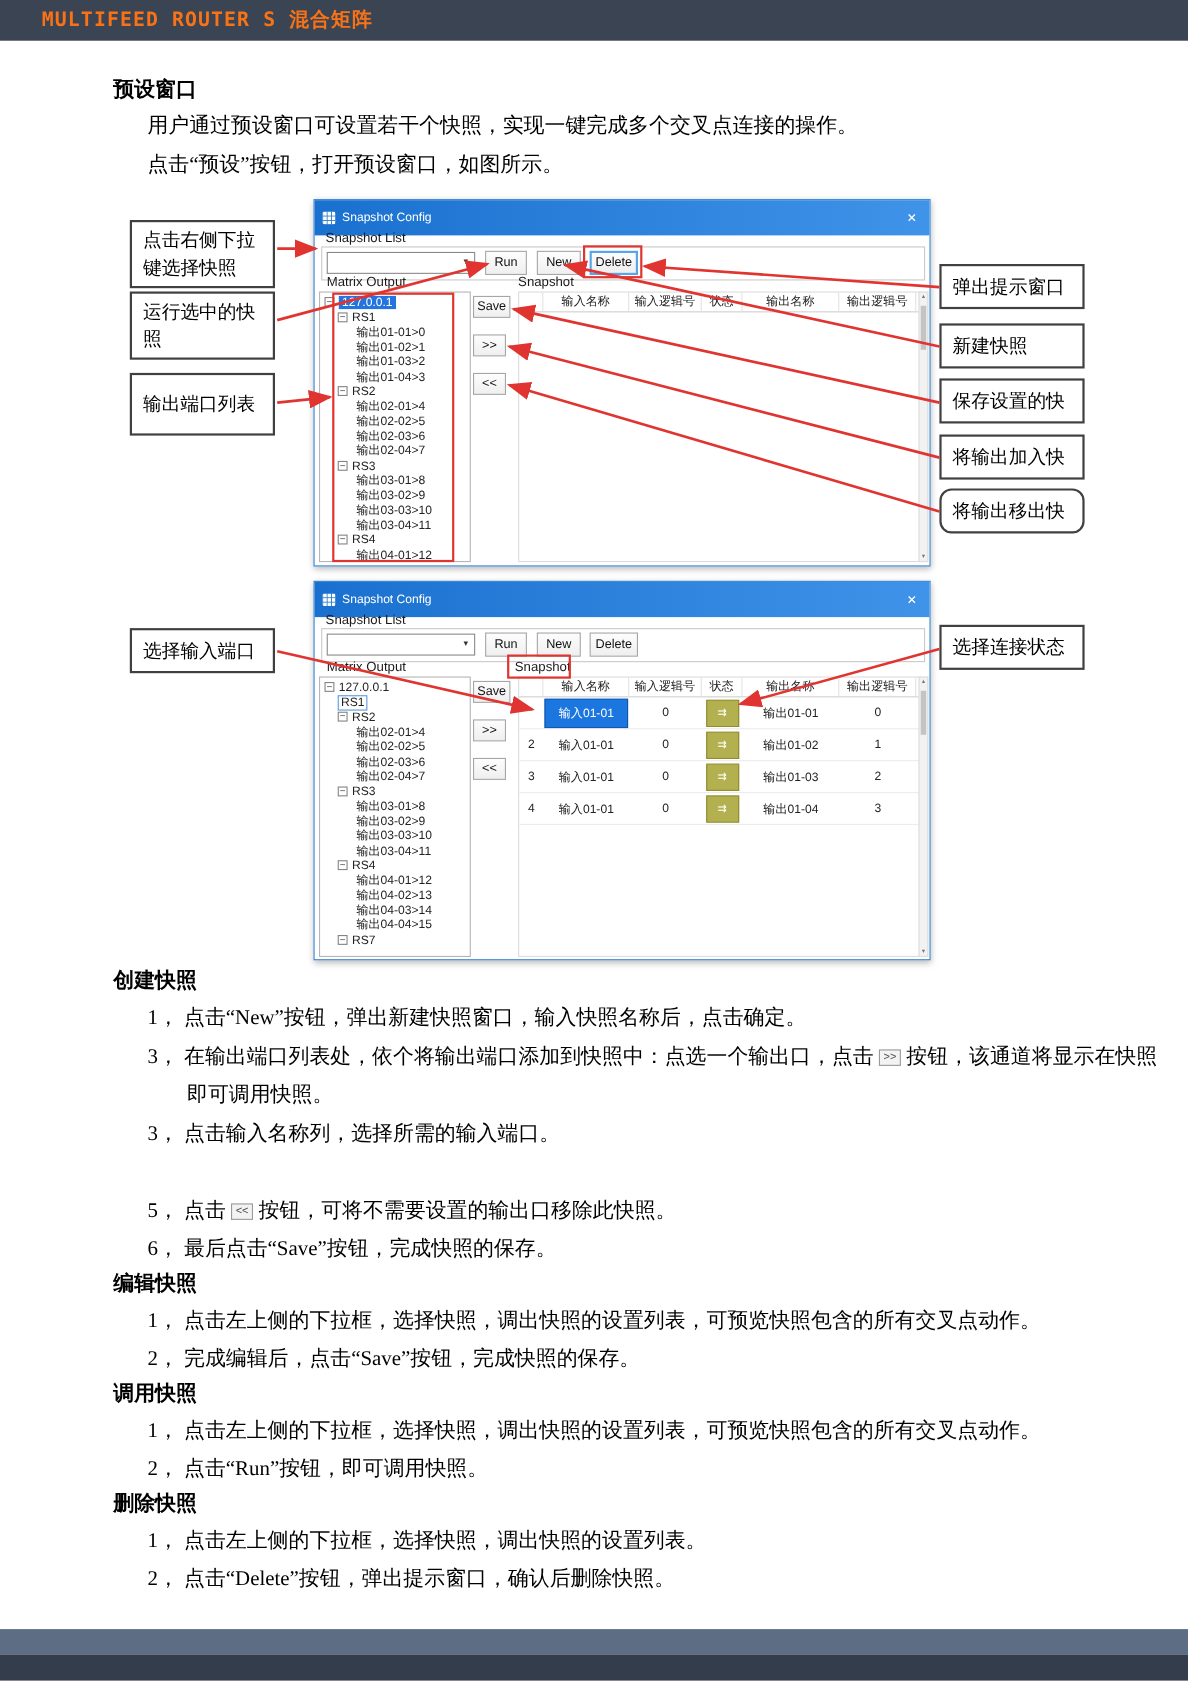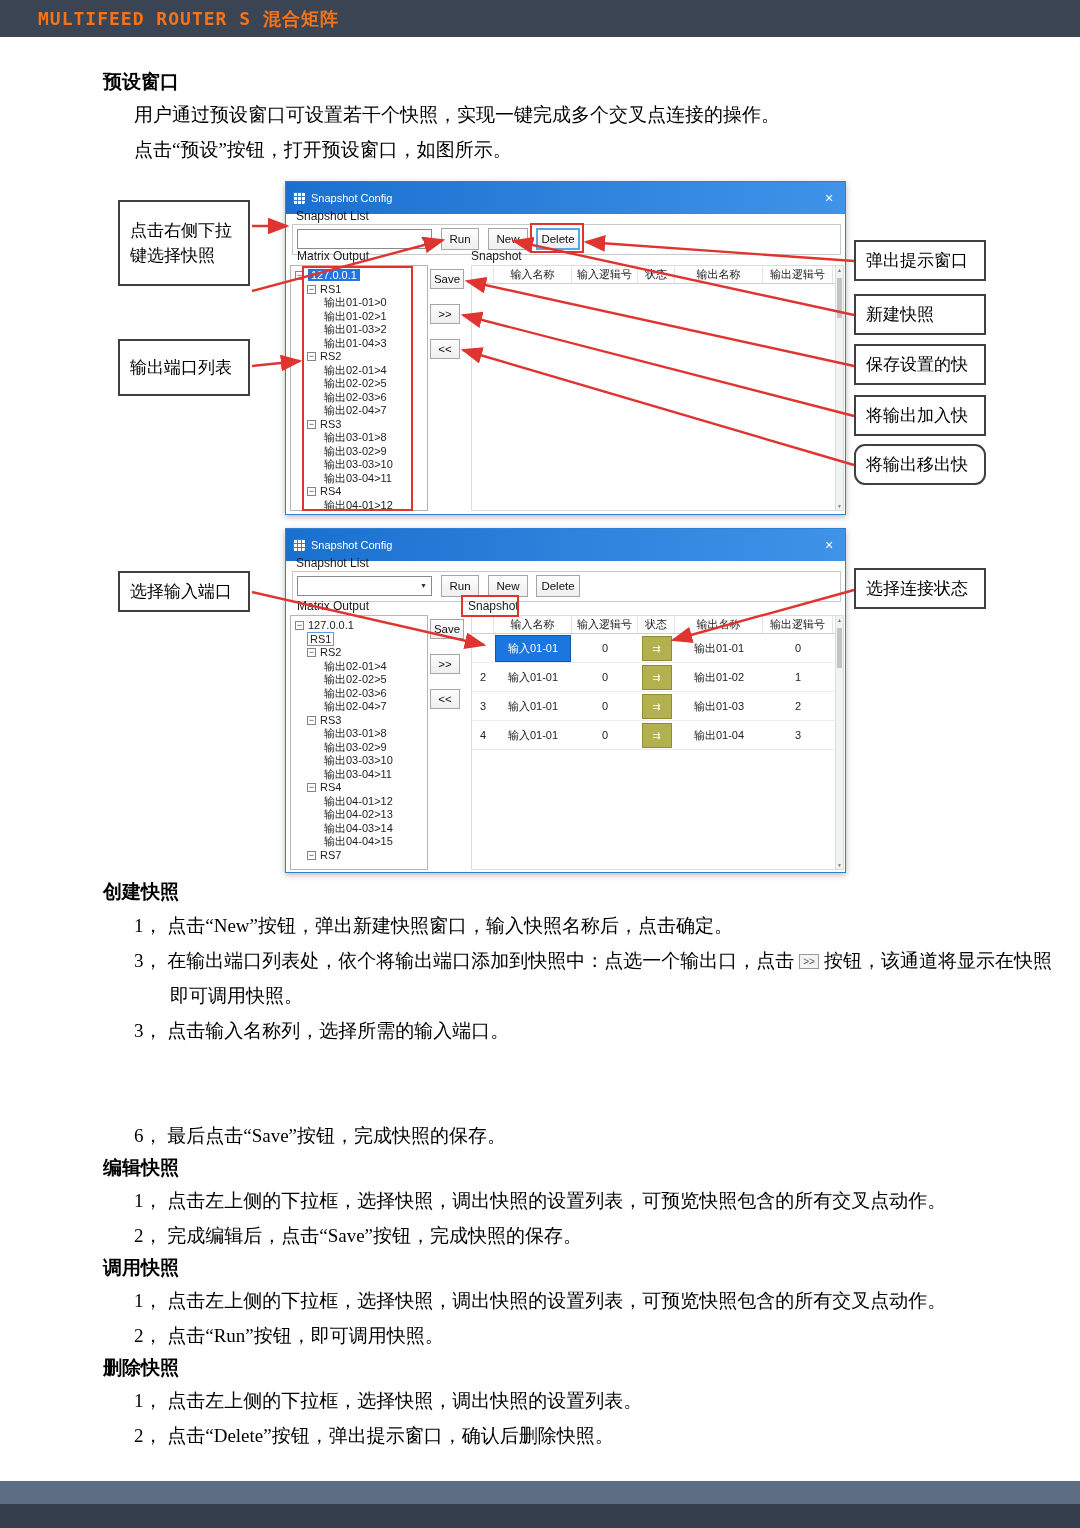--- a/index.html
+++ b/index.html
@@ -64,21 +64,21 @@
     justify-content:center; border:1px solid #1257a8; }
   .stbtn { width:30px; height:25px; margin:0 auto; background:#b3b050; border:1px solid #8f8c33; color:#fff;
     display:flex; align-items:center; justify-content:center; font-size:10px; }
 
   
   .vscroll { position:absolute; width:9px; background:#f2f2f2; border:1px solid #dcdcdc; }
   .vs-a { position:absolute; left:0; width:7px; text-align:center; font-size:5px; color:#777; }
   .vs-thumb { position:absolute; left:1px; top:12px; width:5px; height:40px; background:#c4c4c4; }
 
   
-  .callout { position:absolute; width:132px; background:#fff; border:2px solid #404040; padding:16px 10px;
+  .callout { position:absolute; width:132px; background:#fff; border:2px solid #404040; padding:4px 10px;
     font-size:17px; line-height:25px; color:#000; z-index:5; }
   .callout.pad1 { padding:6px 10px; }
   .redbox { position:absolute; border:2px solid #e03430; z-index:6; pointer-events:none; }
   .overlay { position:absolute; left:0; top:0; width:1080px; height:1528px; z-index:7; pointer-events:none; }
 </style>
 </head>
 <body>
 
 <div class="page">
 
@@ -250,20 +250,21 @@
     </div>
 
     <div class="vscroll" style="left:549px; top:86px; height:255px;">
       <span class="vs-a" style="top:1px;">▲</span>
       <span class="vs-thumb"></span>
       <span class="vs-a" style="bottom:1px;">▼</span>
     </div>
   </div>
 
   <div class="callout" style="left:118px; top:200px;">点击右侧下拉键选择快照</div>
+  <div class="callout" style="left:118px; top:265px;">运行选中的快照</div>
   <div class="callout" style="left:118px; top:339px; padding:14px 10px;">输出端口列表</div>
   <div class="callout pad1" style="left:854px; top:240px;">弹出提示窗口</div>
   <div class="callout pad1" style="left:854px; top:294px;">新建快照</div>
   <div class="callout pad1" style="left:854px; top:344px;">保存设置的快</div>
   <div class="callout pad1" style="left:854px; top:395px;">将输出加入快</div>
   <div class="callout pad1" style="left:854px; top:444px;border-radius:11px;">将输出移出快</div>
   <div class="callout pad1" style="left:118px; top:571px;">选择输入端口</div>
   <div class="callout pad1" style="left:854px; top:568px;">选择连接状态</div>
 
   <div class="redbox" style="left:530px; top:223px; width:54px; height:30px;"></div>
@@ -288,20 +289,23 @@
     <line x1="854" y1="590" x2="673" y2="640" stroke="#e03430" stroke-width="2.4" marker-end="url(#ah)"></line>
   </svg>
 
   <div class="h2" style="top:878px;">创建快照</div>
   <div class="bodyln" style="top:912px;">1， 点击“New”按钮，弹出新建快照窗口，输入快照名称后，点击确定。</div>
   <div class="bodyln" style="top:947px;">
     <span>3， 在输出端口列表处，依个将输出端口添加到快照中：点选一个输出口，点击</span><span class="mini-btn">&gt;&gt;</span><span>按钮，该通道将显示在快照</span>
   </div>
   <div class="bodyln indent" style="top:982px;">即可调用快照。</div>
   <div class="bodyln" style="top:1017px;">3， 点击输入名称列，选择所需的输入端口。</div>
+  <div class="bodyln" style="top:1087px;">
+    <span>5， 点击</span><span class="mini-btn">&lt;&lt;</span><span>按钮，可将不需要设置的输出口移除此快照。</span>
+  </div>
   <div class="bodyln" style="top:1122px;">6， 最后点击“Save”按钮，完成快照的保存。</div>
 
   <div class="h2" style="top:1154px;">编辑快照</div>
   <div class="bodyln" style="top:1187px;">1， 点击左上侧的下拉框，选择快照，调出快照的设置列表，可预览快照包含的所有交叉点动作。</div>
   <div class="bodyln" style="top:1222px;">2， 完成编辑后，点击“Save”按钮，完成快照的保存。</div>
 
   <div class="h2" style="top:1254px;">调用快照</div>
   <div class="bodyln" style="top:1287px;">1， 点击左上侧的下拉框，选择快照，调出快照的设置列表，可预览快照包含的所有交叉点动作。</div>
   <div class="bodyln" style="top:1322px;">2， 点击“Run”按钮，即可调用快照。</div>
 

